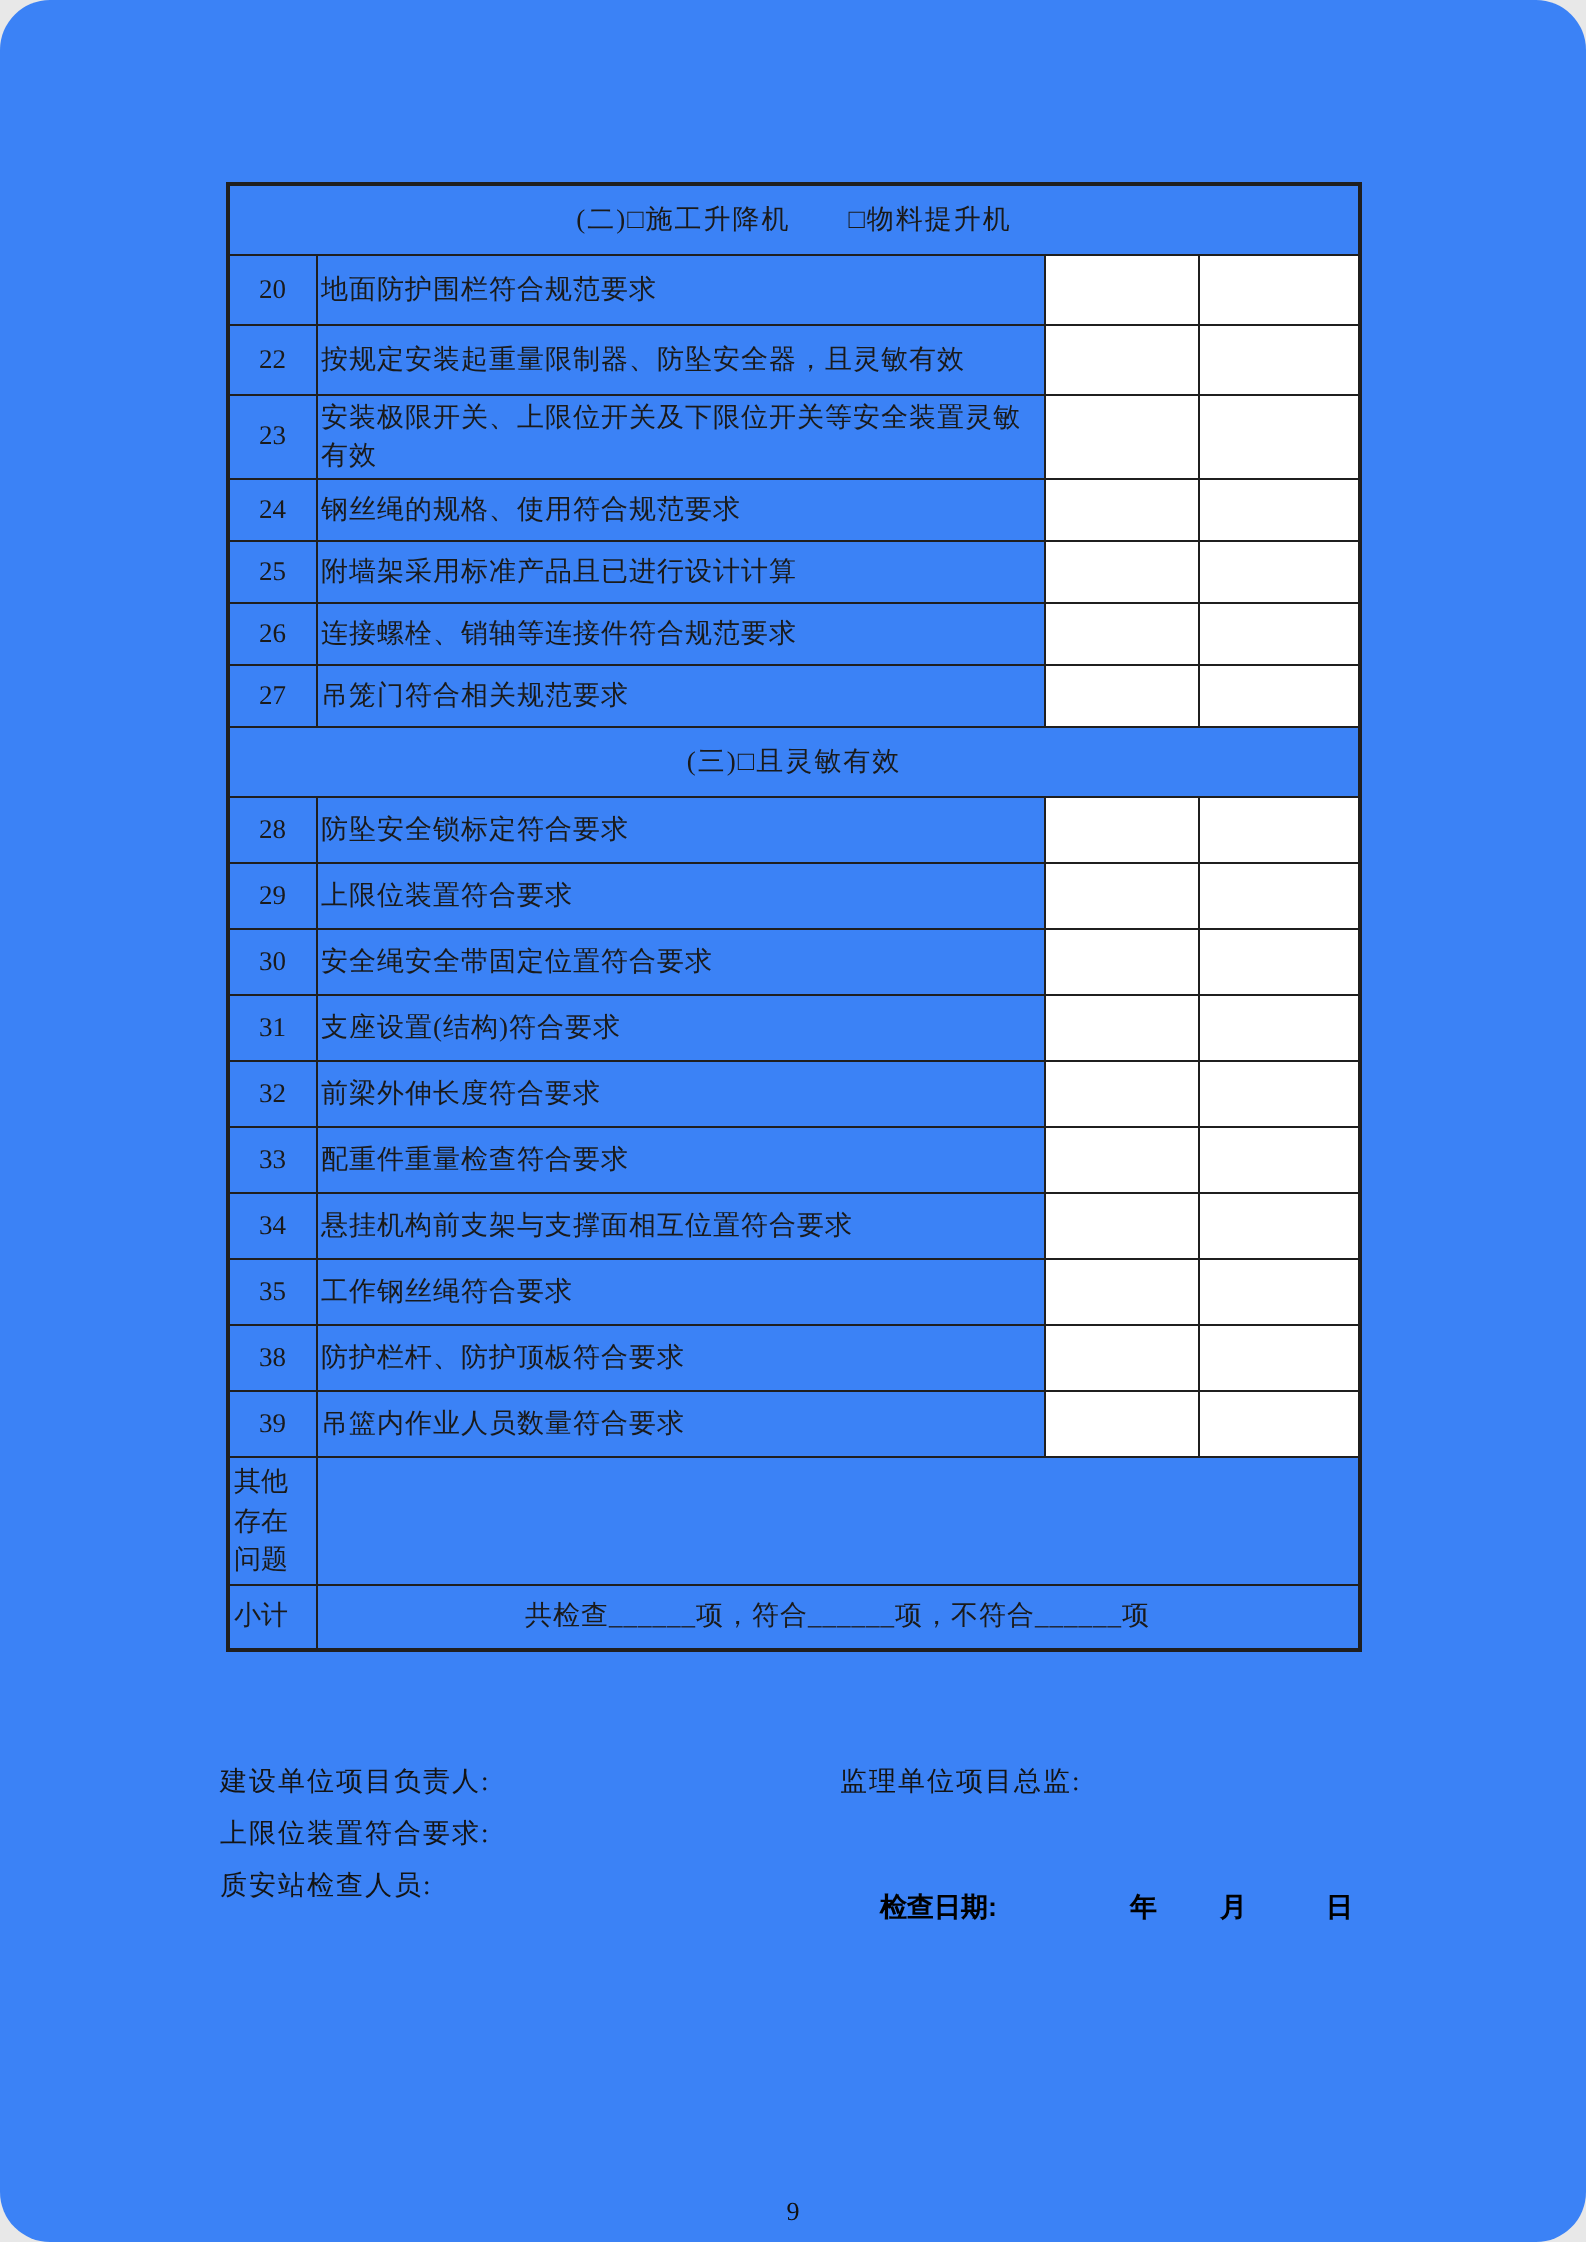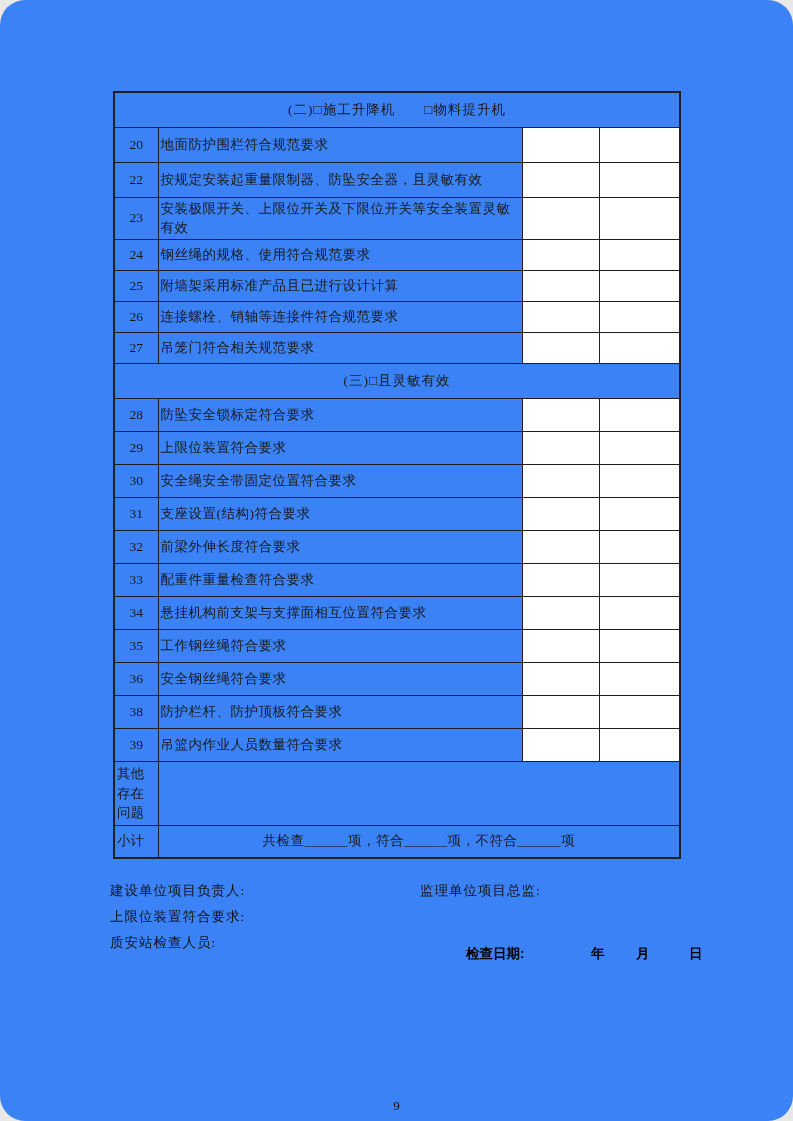--- a/index.html
+++ b/index.html
@@ -60,21 +60,20 @@
     color:#141414;
     white-space:nowrap;
   }
   .date-line span{
     font-family:"Liberation Sans","DejaVu Sans",sans-serif;
     font-weight:bold;
     font-size:13.5px;
     color:#000;
     position:absolute;
     white-space:nowrap;
-    margin-left:26px;
   }
   .page-number{
     position:absolute;
     left:0;right:0;
     top:1098px;
     text-align:center;
     font-size:13px;
     color:#111;
   }
 </style>
@@ -184,26 +183,20 @@
         <td class="chk"></td>
         <td class="chk"></td>
       </tr>
       <tr class="h30">
         <td class="num">35</td>
         <td class="desc">工作钢丝绳符合要求</td>
         <td class="chk"></td>
         <td class="chk"></td>
       </tr>
       <tr class="h30">
-        <td class="num">36</td>
-        <td class="desc">安全钢丝绳符合要求</td>
-        <td class="chk"></td>
-        <td class="chk"></td>
-      </tr>
-      <tr class="h30">
         <td class="num">38</td>
         <td class="desc">防护栏杆、防护顶板符合要求</td>
         <td class="chk"></td>
         <td class="chk"></td>
       </tr>
       <tr class="h30">
         <td class="num">39</td>
         <td class="desc">吊篮内作业人员数量符合要求</td>
         <td class="chk"></td>
         <td class="chk"></td>

